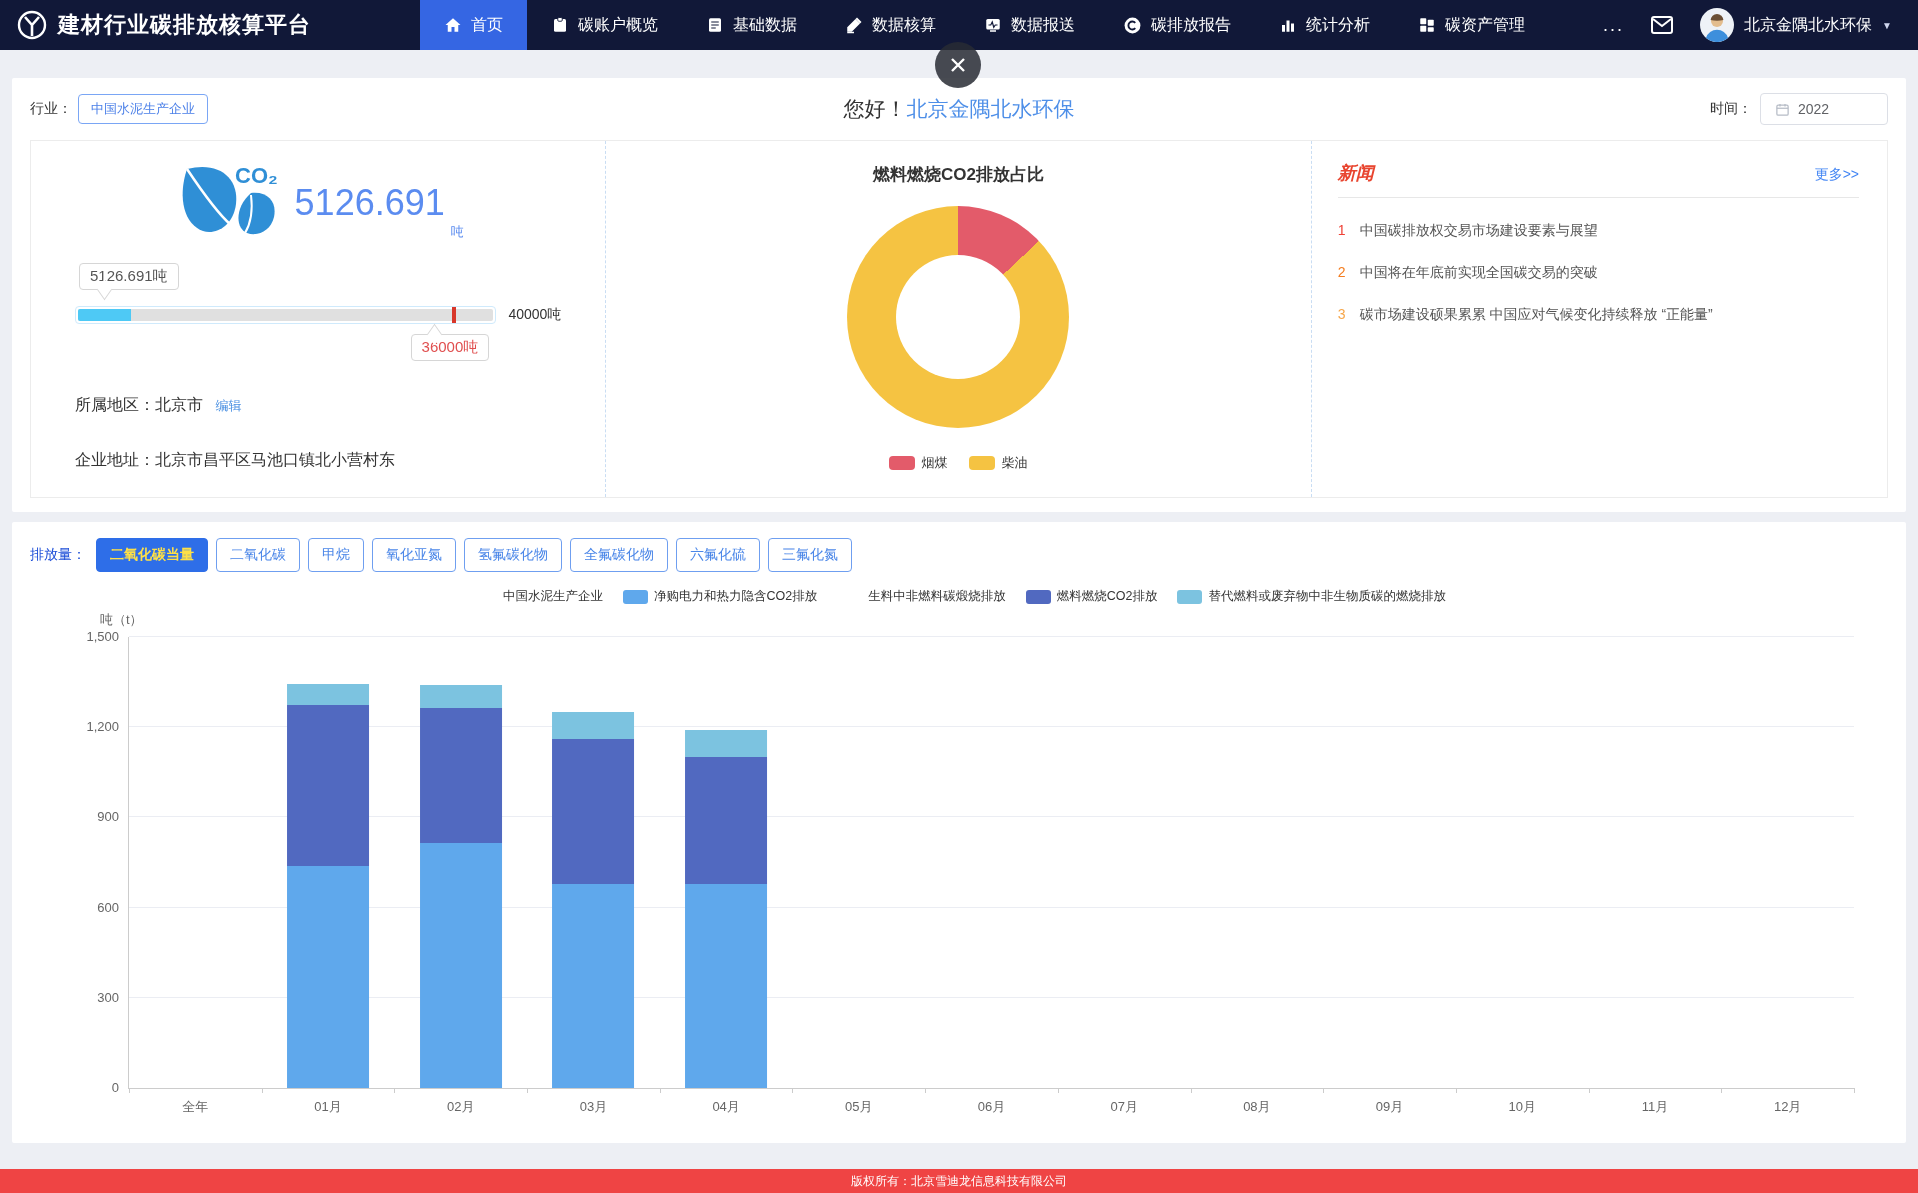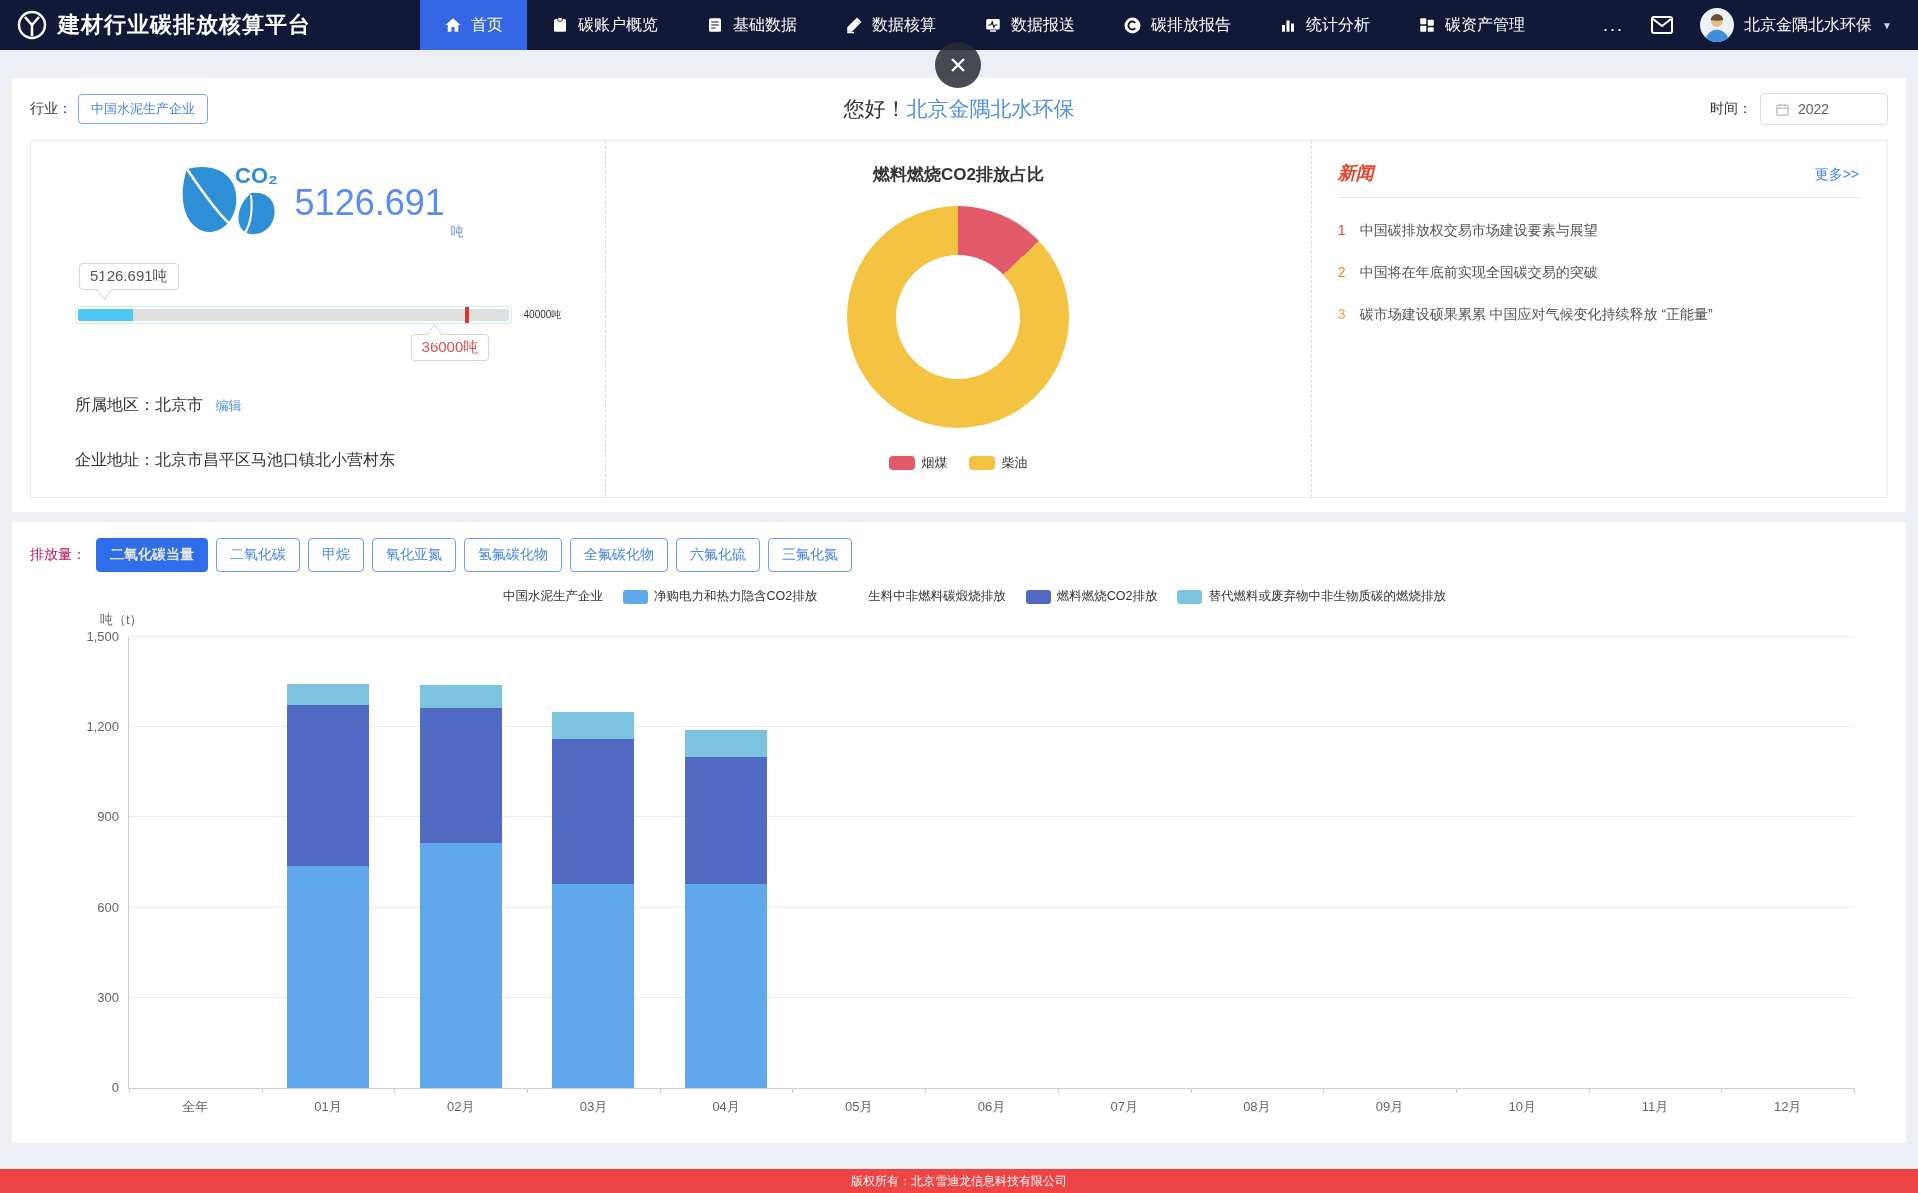--- a/index.html
+++ b/index.html
@@ -48,21 +48,21 @@
   .tip { display:inline-block; border:1px solid #d6d6d6; border-radius:4px; background:#fff;
     padding:3px 10px; font-size:15px; color:#555; position:relative; }
   .tip1 { margin:16px 0 10px 4px; }
   .tip1:after { content:""; position:absolute; left:18px; bottom:-7px; width:12px; height:12px;
     background:#fff; border-right:1px solid #d6d6d6; border-bottom:1px solid #d6d6d6; transform:rotate(45deg) skew(10deg,10deg); }
   .pbar-row { display:flex; align-items:center; gap:12px; margin-top:6px; }
   .pbar-outer { flex:1; border:1px solid #cfeafc; border-radius:4px; padding:2px; background:#fff; }
   .pbar-track { height:12px; background:#e0e0e0; border-radius:2px; position:relative; }
   .pbar-fill { height:100%; background:#4ec9f5; border-radius:2px 0 0 2px; }
   .pbar-marker { position:absolute; top:-2px; width:4px; height:16px; background:#d8372a; }
-  .pbar-max { font-size:10px; color:#333; white-space:nowrap; }
+  .pbar-max { font-size:14px; color:#333; white-space:nowrap; }
   .tip2-wrap { margin-left:69%; margin-top:10px; }
   .tip2 { color:#e04f4f; }
   .tip2:before { content:""; position:absolute; left:16px; top:-7px; width:12px; height:12px;
     background:#fff; border-left:1px solid #d6d6d6; border-top:1px solid #d6d6d6; transform:rotate(45deg) skew(10deg,10deg); }
   .addr-line { font-size:16px; color:#333; margin-top:34px; }
   .edit-link { font-size:13px; color:#4a90e2; margin-left:8px; cursor:pointer; }
 
   
   .donut-title { text-align:center; font-size:17px; font-weight:700; color:#333; }
   .donut { width:222px; height:222px; border-radius:50%; margin:20px auto 0; position:relative; }
@@ -75,24 +75,24 @@
   
   .news-head { display:flex; align-items:baseline; justify-content:space-between; padding-bottom:12px; border-bottom:1px solid #e7e7e7; }
   .news-title { font-size:18px; font-weight:700; font-style:italic; color:#e8442e; }
   .news-more { font-size:14px; color:#4285f4; cursor:pointer; }
   .news-item { display:flex; gap:12px; margin-top:24px; font-size:14px; color:#555; cursor:pointer; }
   .news-num { width:10px; flex-shrink:0; }
 
   
   .card2 { margin-top:10px; padding:16px 0 6px; }
   .tabs-row { display:flex; align-items:center; padding:0 18px; gap:8px; }
-  .tabs-label { font-size:14px; color:#be185d; margin-right:2px; }
+  .tabs-label { font-size:14px; color:#1d4ed8; margin-right:2px; }
   .tab { font-size:14px; border-radius:4px; cursor:pointer; padding:7px 13px; background:#fff;
     border:1px solid #6f9ff0; color:#4a86e8; font-family:inherit; }
-  .tab.active { background:#2e6ee8; border-color:#2e6ee8; color:#e5e5e5; font-weight:700; }
+  .tab.active { background:#2e6ee8; border-color:#2e6ee8; color:#fde047; font-weight:700; }
 
   .chart-legend { display:flex; justify-content:center; align-items:center; gap:20px; margin-top:16px; }
   .cleg-item { display:flex; align-items:center; gap:6px; font-size:12.5px; color:#333; cursor:pointer; }
   .cleg-swatch { width:25px; height:14px; border-radius:3px; }
 
   .chart-wrap { position:relative; height:528px; margin-top:4px; }
   .ylabel { position:absolute; left:88px; top:2px; font-size:13px; color:#666; }
   .plot { position:absolute; left:116px; right:52px; top:28px; bottom:48px;
     border-bottom:1px solid #ccc; border-left:1px solid #ccc; }
   .gridline { position:absolute; left:0; right:0; height:1px; background:#ebedf3; }

